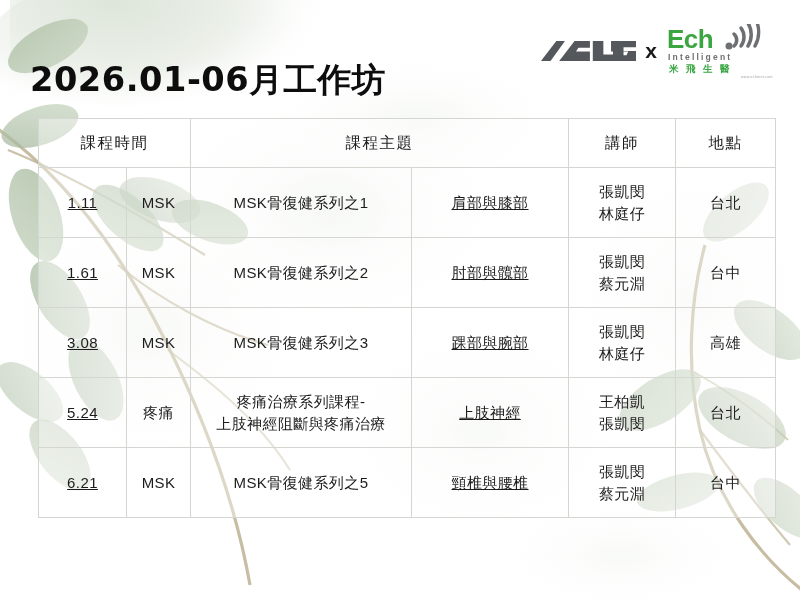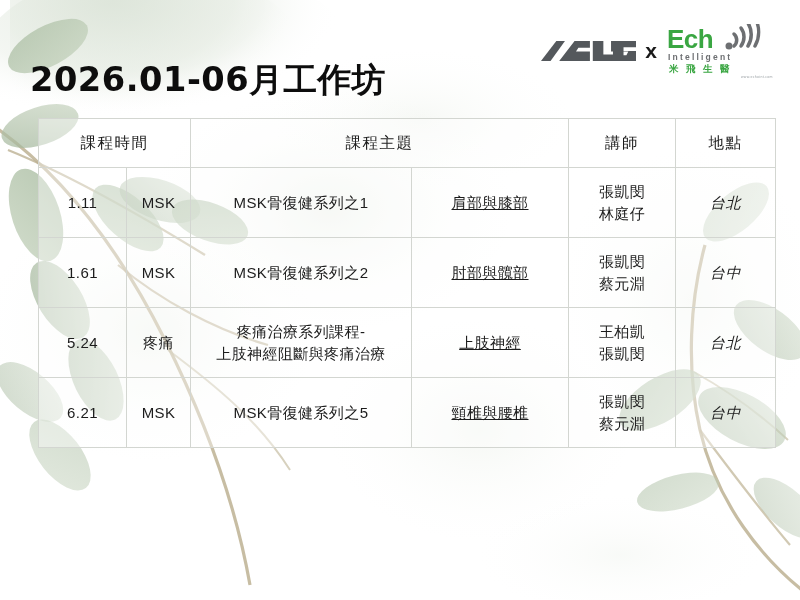--- a/index.html
+++ b/index.html
@@ -94,26 +94,26 @@
     font-weight: 400;
     letter-spacing: 1.5px;
   }
   table.schedule tbody td {
     height: 69px;
     font-size: 15px;
     font-weight: 400;
     letter-spacing: 0.4px;
     line-height: 1.45;
   }
-  td.c-date   { font-size: 15.5px; letter-spacing: 0.2px; }
+  td.c-date   { font-size: 15.5px; letter-spacing: 0.2px; text-decoration: underline; }
   td.c-cat    { font-size: 15px; }
   td.c-topic  { font-size: 15px; }
   td.c-part   { font-size: 15px; text-decoration: underline; }
   td.c-teacher{ font-size: 15px; line-height: 1.55; }
-  td.c-place  { font-size: 15px; font-style: italic; }
+  td.c-place  { font-size: 15px; }
   .two-line span { display: block; }
 </style>
 </head>
 <body>
 
 <svg id="bg-art" viewBox="0 0 800 600" xmlns="http://www.w3.org/2000/svg">
   <defs>
     <radialGradient id="washA" cx="35%" cy="20%" r="60%">
       <stop offset="0%" stop-color="#dde5da" stop-opacity="0.95"></stop>
       <stop offset="65%" stop-color="#e6ece3" stop-opacity="0.55"></stop>
@@ -264,20 +264,34 @@
 
         </td>
         <td class="c-part">肘部與髖部</td>
         <td class="c-teacher two-line">
           <span>張凱閔</span>
           <span>蔡元淵</span>
         </td>
         <td class="c-place">台中</td>
       </tr>
 
+      <tr>
+        <td class="c-date">3.08</td>
+        <td class="c-cat">MSK</td>
+        <td class="c-topic two-line">
+          <span>MSK骨復健系列之3</span>
+
+        </td>
+        <td class="c-part">踝部與腕部</td>
+        <td class="c-teacher two-line">
+          <span>張凱閔</span>
+          <span>林庭仔</span>
+        </td>
+        <td class="c-place">高雄</td>
+      </tr>
 
 
       <tr>
         <td class="c-date">5.24</td>
         <td class="c-cat">疼痛</td>
         <td class="c-topic two-line">
           <span>疼痛治療系列課程-</span>
           <span>上肢神經阻斷與疼痛治療</span>
         </td>
         <td class="c-part">上肢神經</td>

